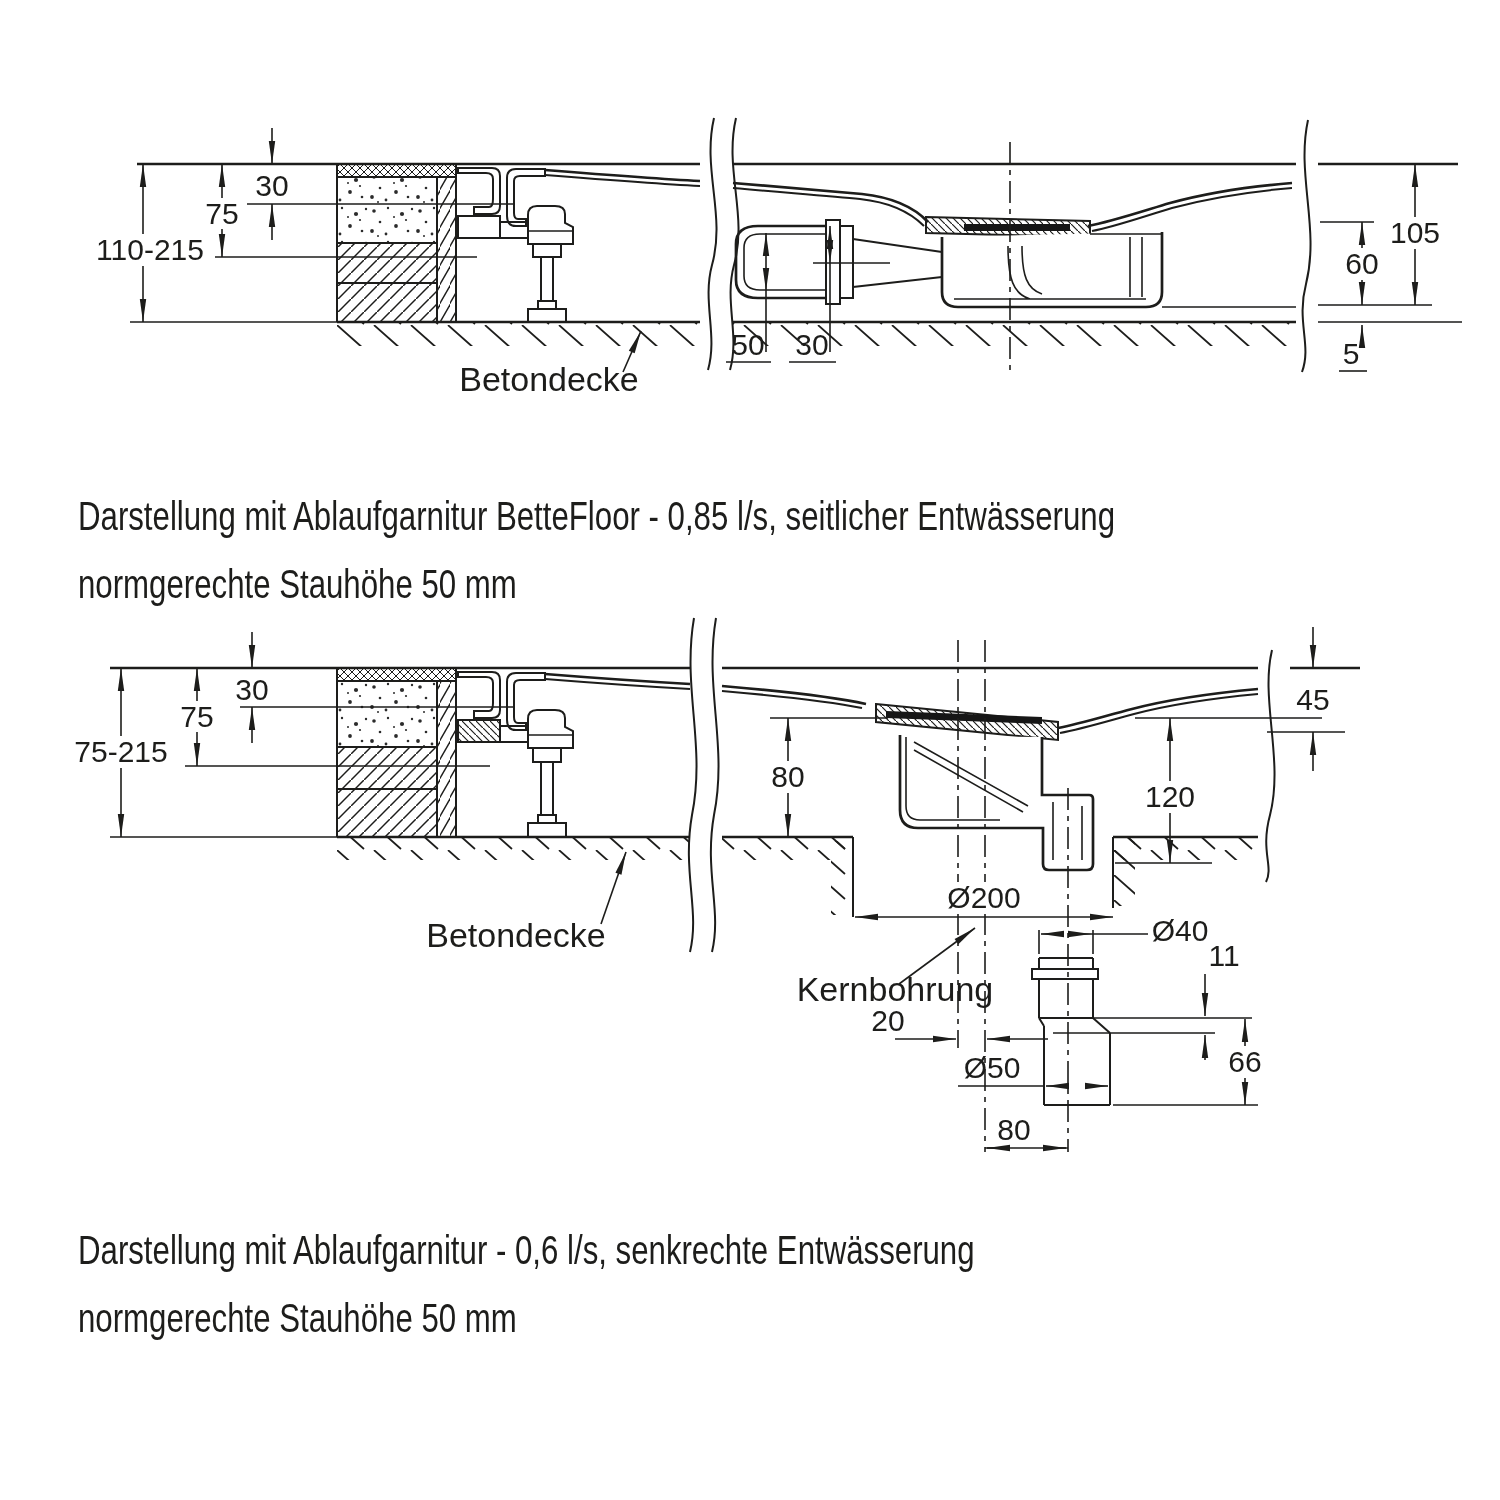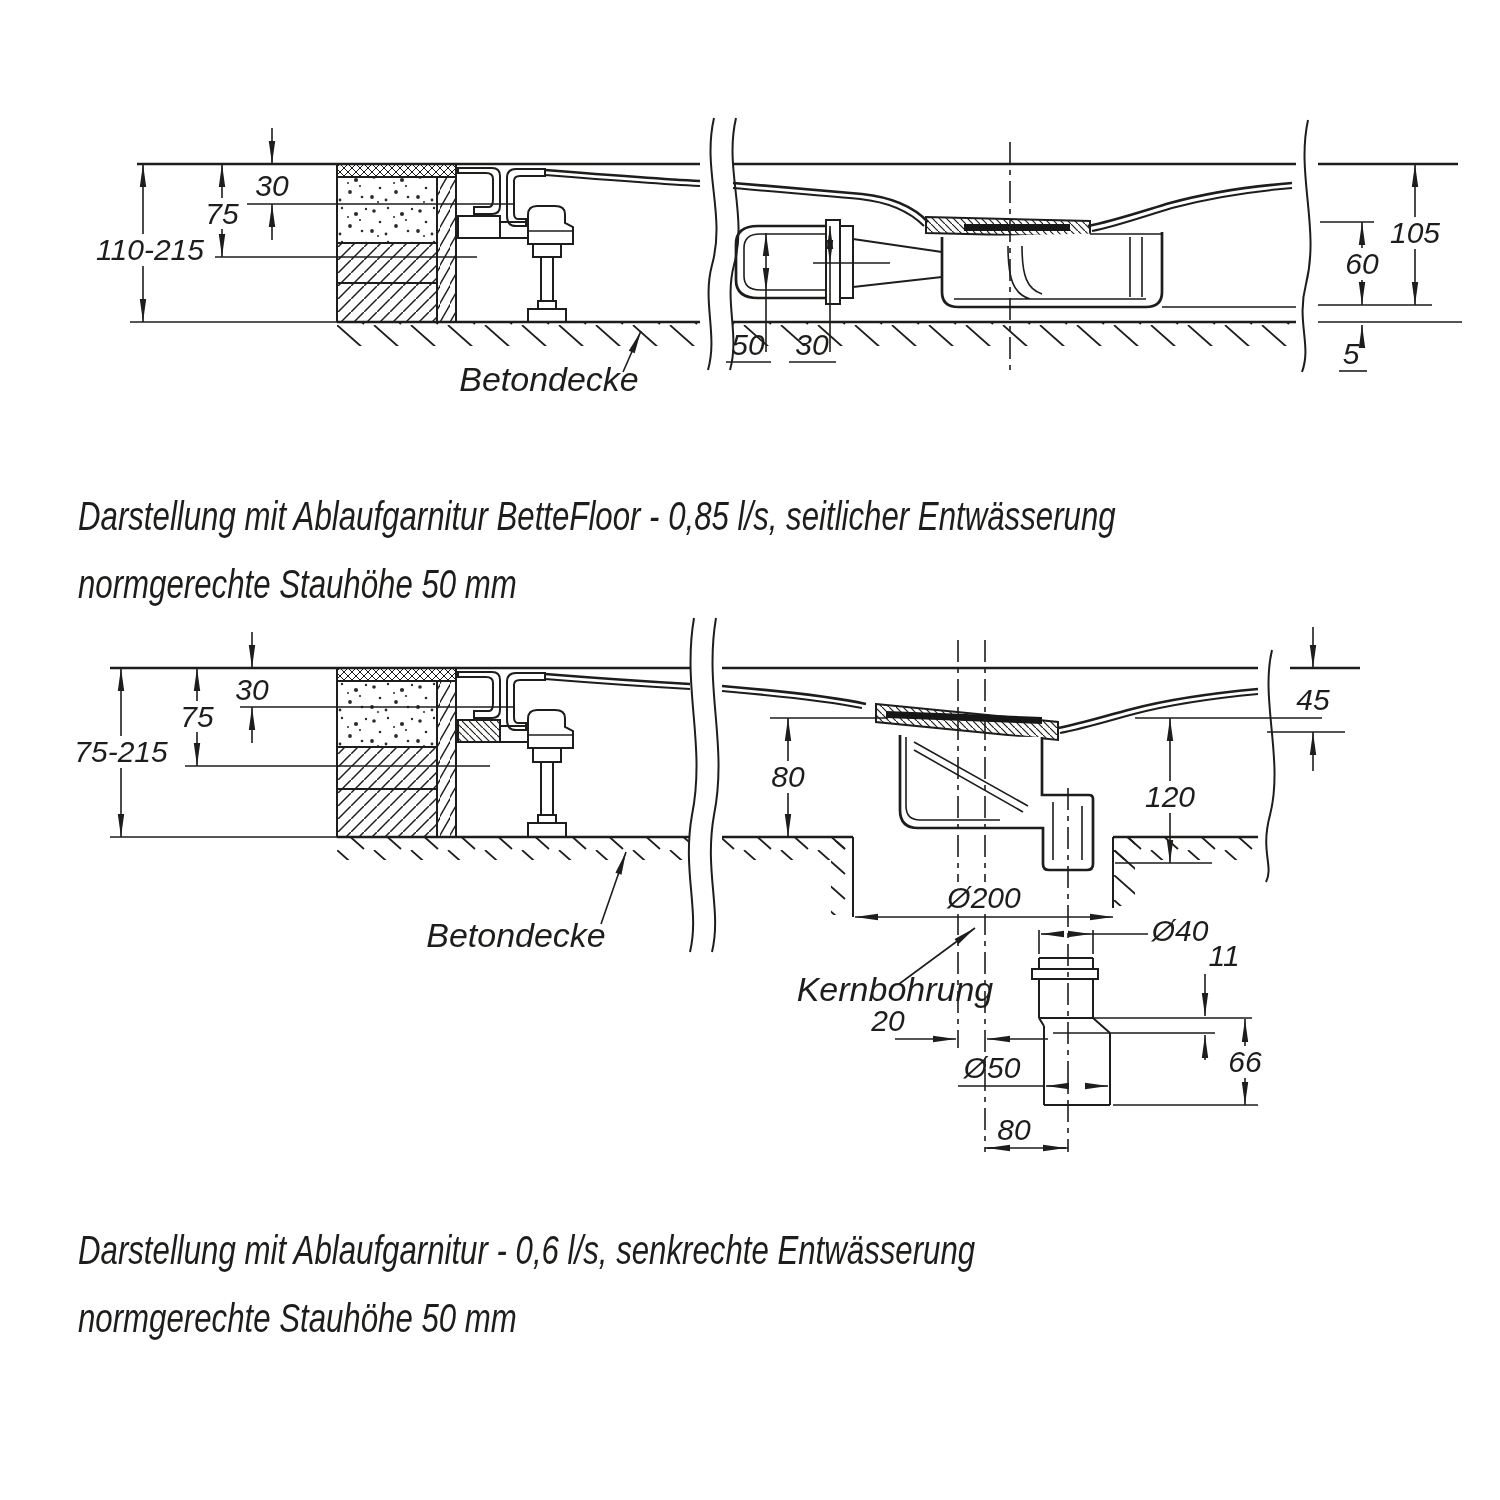--- a/index.html
+++ b/index.html
@@ -1,17 +1,17 @@
 <!DOCTYPE html>
 <html><head>
 <meta charset="utf-8">
 <style>
   html,body{margin:0;padding:0;background:#fff;}
   .page{position:relative;width:1500px;height:1500px;background:#fff;overflow:hidden;
-        font-family:"Liberation Sans",sans-serif;color:#1d1d1b;font-style:italic;}
+        font-family:"Liberation Sans",sans-serif;color:#1d1d1b;}
   svg{position:absolute;left:0;top:0;}
   svg *{vector-effect:none;}
   .ln{stroke:#1d1d1b;fill:none;}
   .s3{stroke-width:2.7px;}
   .s2{stroke-width:2px;}
   .s1{stroke-width:1.6px;}
   .dash{stroke-dasharray:22 6 5 6;}
   .wfill{fill:#ffffff;}
   .dark{fill:#161616;stroke:none;}
   text{font-family:"Liberation Sans",sans-serif;font-size:30px;fill:#1d1d1b;

